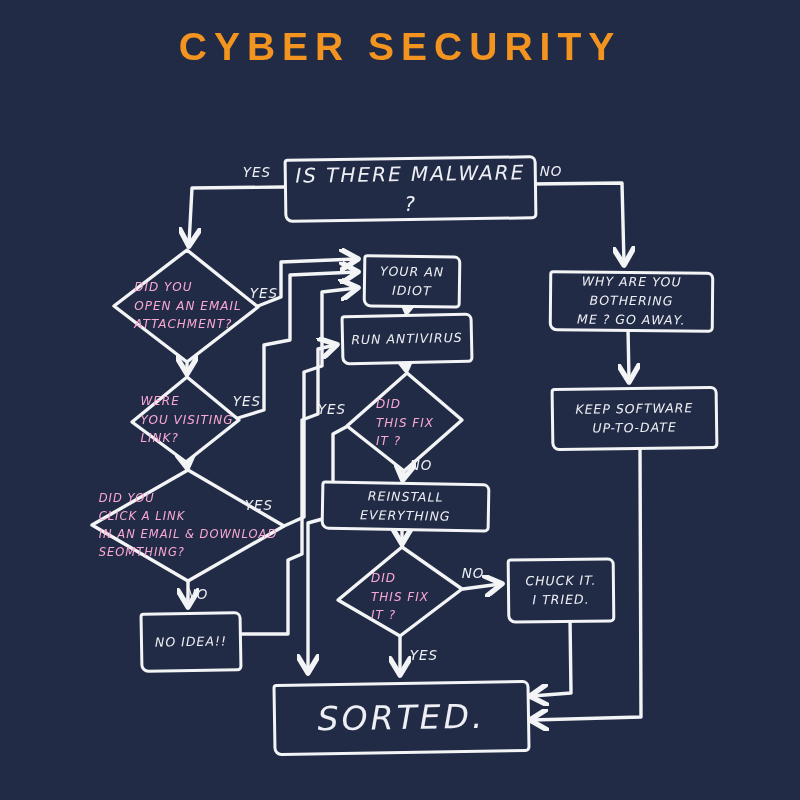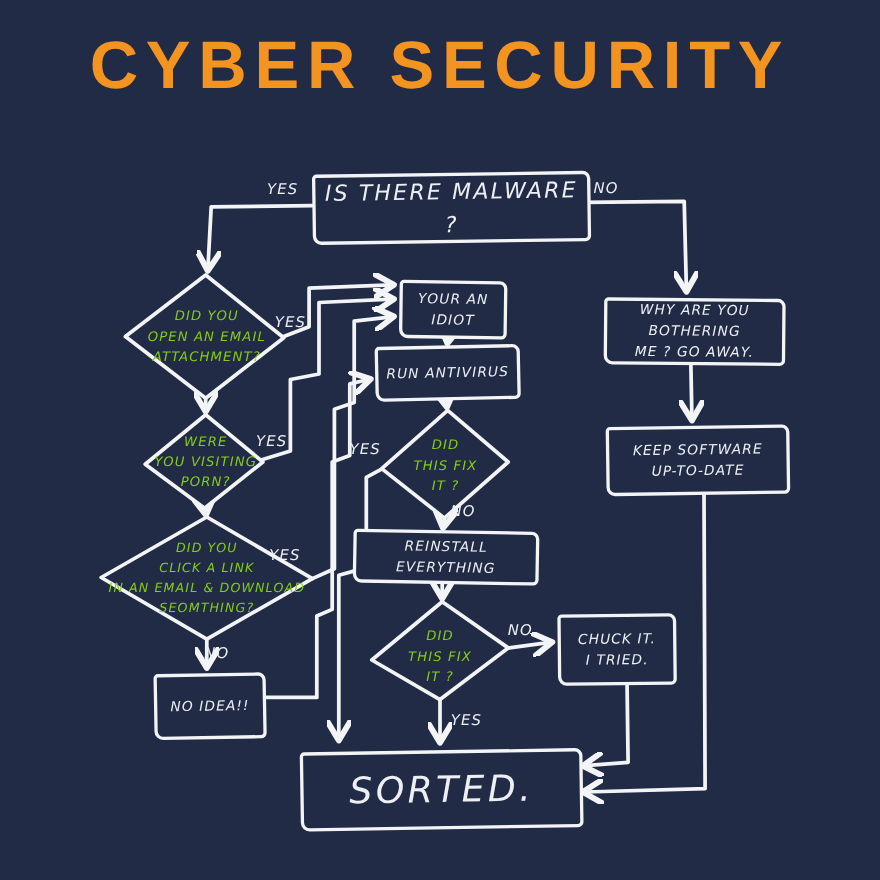--- a/index.html
+++ b/index.html
@@ -5,36 +5,36 @@
   html,body{margin:0;padding:0;background:#222B45;}
   .stage{
     position:relative;width:800px;height:800px;overflow:hidden;
     background:#222B45;
     font-family:"DejaVu Sans",sans-serif;
   }
   .title{
     position:absolute;left:0;top:24px;width:800px;
     text-align:center;color:#F2941F;
     font-family:"Liberation Sans",sans-serif;
-    font-weight:700;font-size:61px;line-height:1.18;letter-spacing:7px;
+    font-weight:700;font-size:39px;line-height:1.18;letter-spacing:7px;
   }
   .wires{position:absolute;left:0;top:0;z-index:1;}
   .wire{fill:none;stroke:#F2F4F6;stroke-width:3.4;stroke-linecap:round;stroke-linejoin:round;}
   .diamond{fill:#222B45;stroke:#F2F4F6;stroke-width:3.4;stroke-linejoin:round;}
   .node{
     position:absolute;z-index:2;display:flex;align-items:center;justify-content:center;
     background:#222B45;border:3px solid #F2F4F6;
     color:#EDEFF4;font-style:italic;font-size:12.5px;letter-spacing:1px;
     text-align:center;line-height:1.5;white-space:pre-line;
     border-radius:4px 7px 5px 8px;
   }
   .diamond-label{
     position:absolute;z-index:3;display:flex;align-items:center;justify-content:center;
-    color:#84cc16;font-style:italic;font-size:12px;letter-spacing:1px;
-    text-align:center;line-height:1.55;white-space:pre-line;
+    color:#f9a8d4;font-style:italic;font-size:12px;letter-spacing:1px;
+    line-height:1.55;white-space:pre-line;
   }
   .edge-label{
     position:absolute;z-index:3;transform:translate(-50%,-50%);
     color:#EDEFF4;font-style:italic;font-size:13.5px;letter-spacing:1px;
   }
   .big{font-size:20px;letter-spacing:2px;}
   .huge{font-size:33px;letter-spacing:3px;}
 </style>
 </head>
 <body>
@@ -104,21 +104,21 @@
 
   <div class="node" style="left:140px;top:612px;width:96px;height:54px;transform:rotate(-1deg);">NO IDEA!!</div>
 
   <div class="node huge" style="left:273px;top:682px;width:251px;height:66px;transform:rotate(-0.9deg);">SORTED.</div>
 
   <div class="diamond-label" style="left:116px;top:272px;width:144px;height:68px;">DID YOU
 OPEN AN EMAIL
 ATTACHMENT?</div>
   <div class="diamond-label" style="left:122px;top:390px;width:130px;height:60px;">WERE
 YOU VISITING
-PORN?</div>
+LINK?</div>
   <div class="diamond-label" style="left:96px;top:488px;width:184px;height:76px;font-size:11.5px;">DID YOU
 CLICK A LINK
 IN AN EMAIL &amp; DOWNLOAD
 SEOMTHING?</div>
   <div class="diamond-label" style="left:355px;top:392px;width:100px;height:62px;">DID
 THIS FIX
 IT ?</div>
   <div class="diamond-label" style="left:350px;top:566px;width:100px;height:62px;">DID
 THIS FIX
 IT ?</div>

